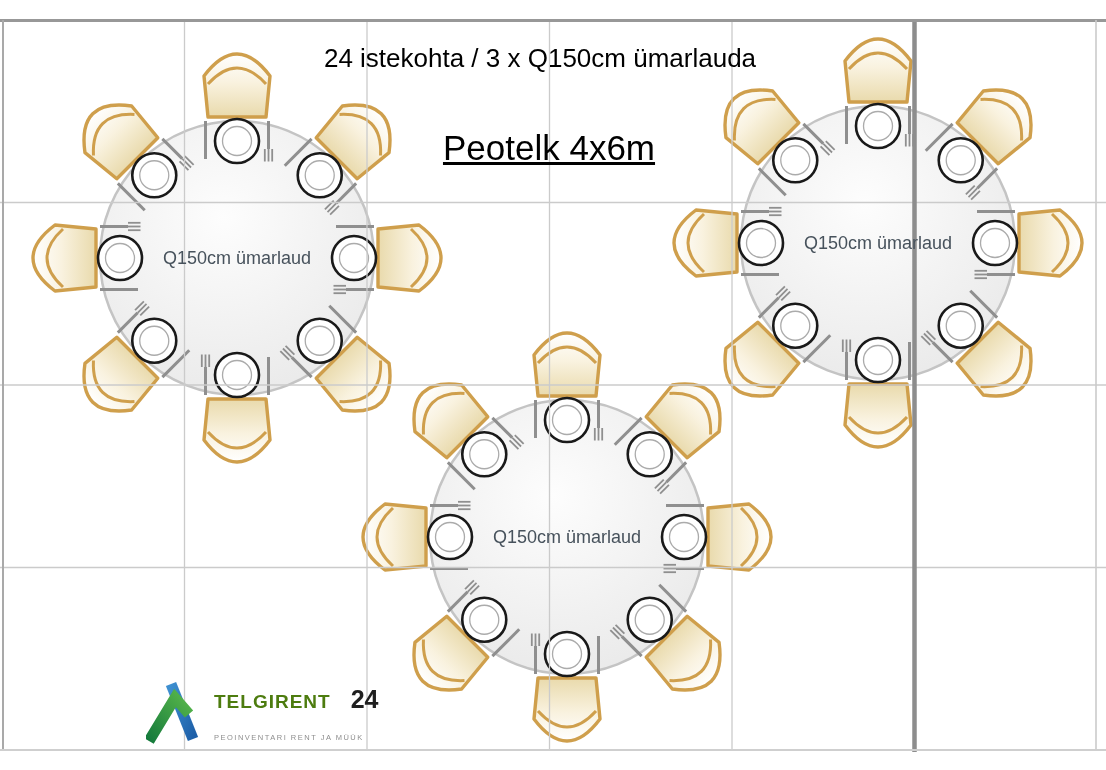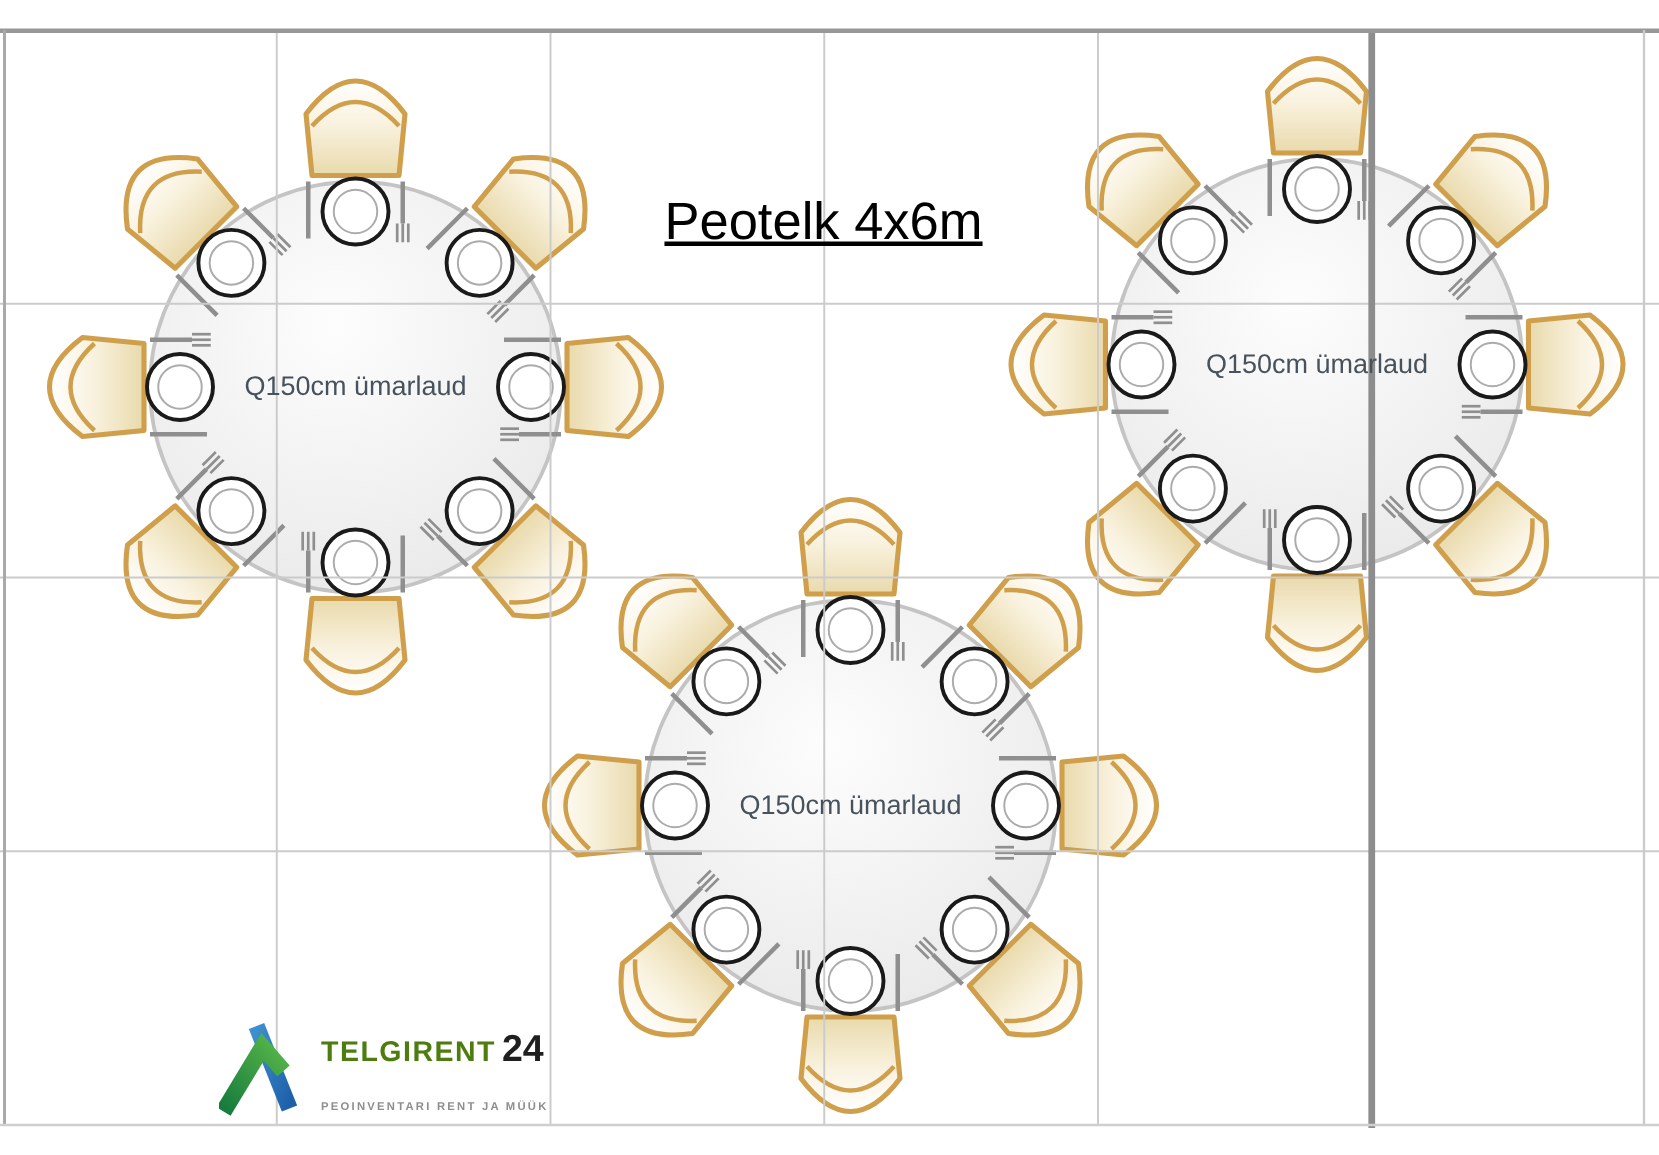--- a/index.html
+++ b/index.html
@@ -8,22 +8,22 @@
   #scene{position:absolute;left:0;top:0;}
   .title{position:absolute;transform:translate(-50%,-50%);color:#000;white-space:nowrap;}
   #main-title{font-size:26px;}
   #sub-title{font-size:35px;}
   .table-label{position:absolute;transform:translate(-50%,-50%);font-size:18px;color:#47525C;
                white-space:nowrap;}
   #logo{position:absolute;left:146px;top:681px;display:flex;align-items:center;}
   #logo-text{margin-left:8px;}
   #logo-row{display:flex;align-items:baseline;}
   #logo-brand{font-size:19px;font-weight:700;letter-spacing:1px;color:#4d7c0f;}
-  #logo-number{font-size:25px;font-weight:800;color:#1F1F1F;margin-left:4px;}
-  #logo-tagline{font-size:7.5px;letter-spacing:1.5px;color:#8E8E8E;margin-top:19px;font-weight:bold;}
+  #logo-number{font-size:25px;font-weight:800;color:#1F1F1F;margin-left:20px;}
+  #logo-tagline{font-size:7.5px;letter-spacing:1.5px;color:#8E8E8E;margin-top:19px;}
 </style>
 </head>
 <body>
 
 <div id="stage">
 
   <svg id="scene" width="1106" height="770">
       <defs>
         <radialGradient id="gTable" cx="45%" cy="35%" r="78%">
     <stop offset="0" stop-color="#FDFDFD"></stop>
@@ -365,20 +365,21 @@
         <line x1="0" y1="385" x2="1106" y2="385" stroke="#CBCBCB" stroke-width="1.3"></line>
         <line x1="0" y1="567.5" x2="1106" y2="567.5" stroke="#CBCBCB" stroke-width="1.3"></line>
         <line x1="914.5" y1="20" x2="914.5" y2="752" stroke="#8D8D8D" stroke-width="4.5"></line>
         <line x1="0" y1="20.5" x2="1106" y2="20.5" stroke="#989898" stroke-width="3"></line>
         <line x1="3" y1="20" x2="3" y2="750" stroke="#A9A9A9" stroke-width="2"></line>
         <line x1="1096" y1="20" x2="1096" y2="750" stroke="#CBCBCB" stroke-width="1.6"></line>
         <line x1="0" y1="750" x2="1106" y2="750" stroke="#CFCFCF" stroke-width="1.8"></line>
       </g>
     </svg>
 
+  <div id="main-title" class="title" style="left:540px;top:58px;">24 istekohta / 3 x Q150cm ümarlauda</div>
 
   <div id="sub-title" class="title" style="left:549px;top:148px;text-decoration:underline;">Peotelk 4x6m</div>
 
   <div class="table-label" style="left: 237px; top: 258px;">Q150cm ümarlaud</div>
   <div class="table-label" style="left: 878px; top: 243px;">Q150cm ümarlaud</div>
   <div class="table-label" style="left: 567px; top: 537px;">Q150cm ümarlaud</div>
 
   <div id="logo">
     <svg id="logo-mark" width="60" height="64" viewBox="0 0 60 64">
       <defs>

